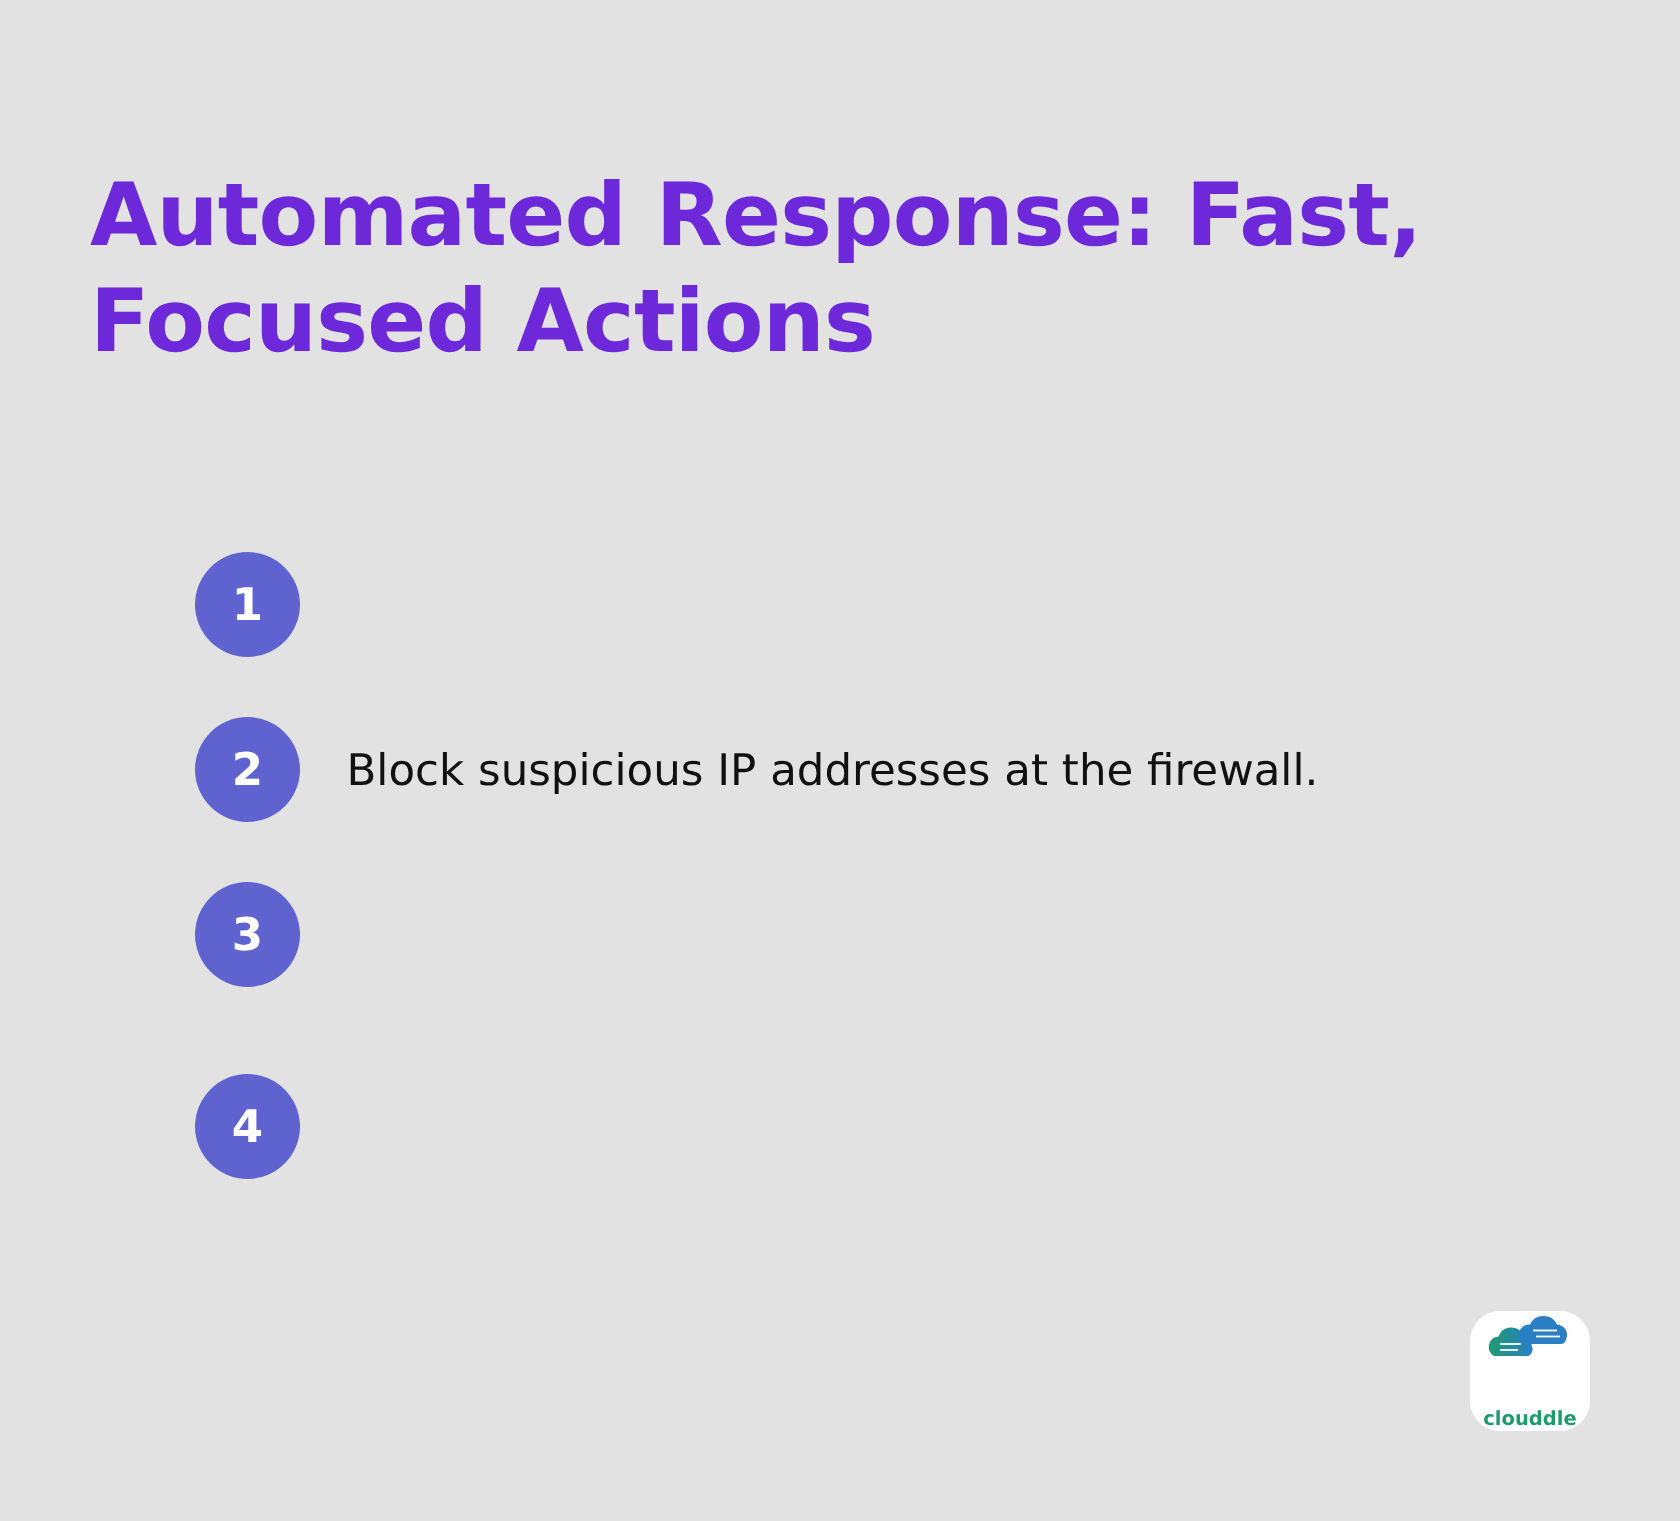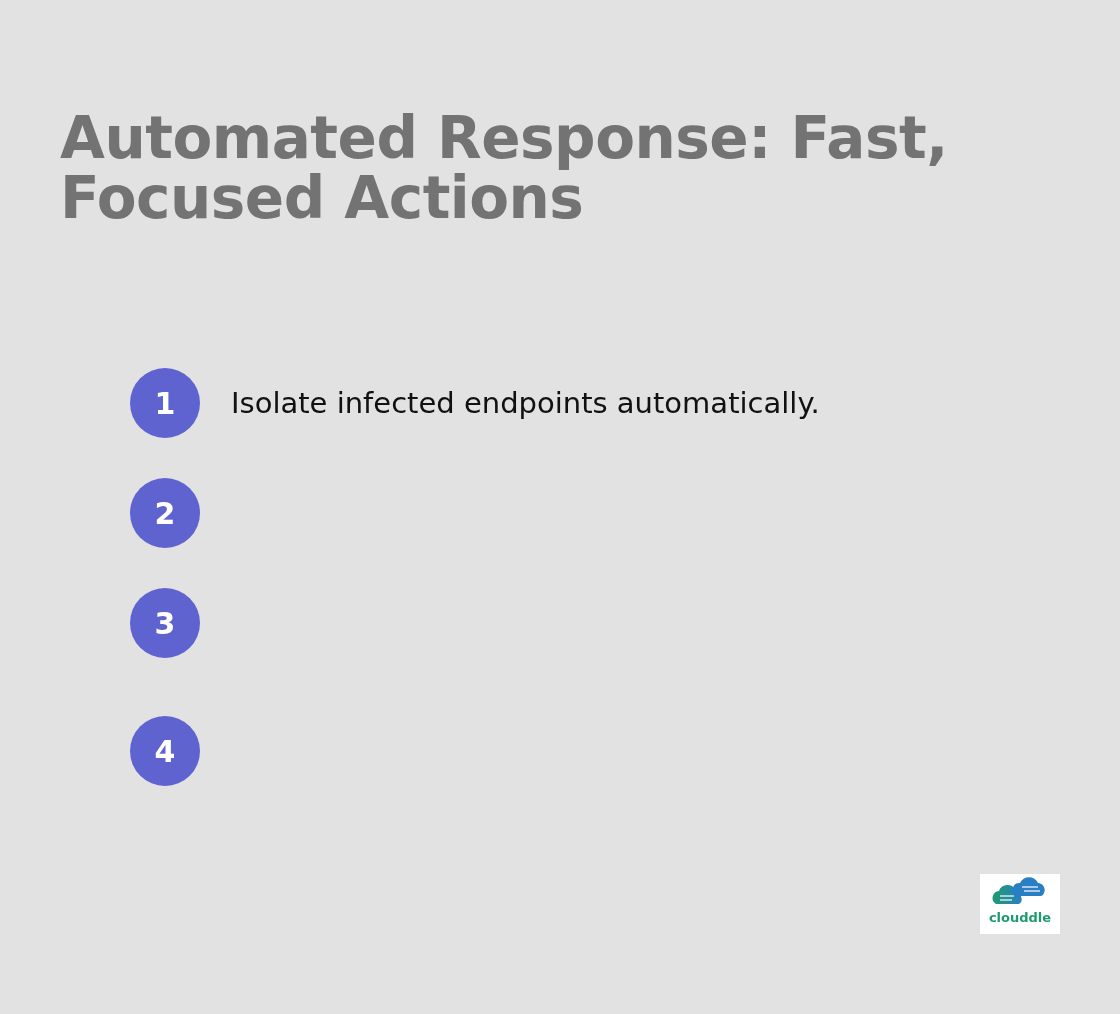--- a/index.html
+++ b/index.html
@@ -3,55 +3,55 @@
 <meta charset="utf-8">
 <style>
   html, body { margin: 0; padding: 0; }
   body {
     width: 1120px; height: 1014px; background: #e1e2e1;
     font-family: "DejaVu Sans", "Liberation Sans", sans-serif;
     position: relative; overflow: hidden; color: #111;
   }
   .title {
     position: absolute; left: 60px; top: 108px; width: 1000px;
-    font-size: 58px; font-weight: bold; line-height: 60px; color: #737373;
+    font-size: 58px; font-weight: bold; line-height: 71px; color: #6d28d9;
     letter-spacing: -0.5px;
   }
   .step {
     position: absolute; left: 130px; width: 940px; display: flex; align-items: center;
   }
   .badge {
     width: 70px; height: 70px; border-radius: 50%; background: #5f63cf;
     color: #fff; font-weight: bold; font-size: 30px;
     display: flex; align-items: center; justify-content: center; flex-shrink: 0;
   }
   .text {
     margin-left: 31px; font-size: 29px; line-height: 44px; color: #111; width: 830px;
   }
   .logo {
-    position: absolute; left: 980px; top: 874px; width: 80px; height: 60px; background: #fff;
-    display: flex; flex-direction: column; align-items: center; justify-content: flex-start;
+    position: absolute; left: 980px; top: 874px; width: 80px; height: 80px; background: #fff;
+    display: flex; flex-direction: column; align-items: center; justify-content: space-between; border-radius: 20px;
   }
   .logo-text {
     font-size: 13px; font-weight: bold; color: #1e9b6e; margin-top: 2px;
     font-family: "DejaVu Sans", sans-serif;
   }
 </style>
 </head>
 <body>
 
 <div class="title">Automated Response: Fast, Focused Actions</div>
 
 <div class="step" style="top:368px;">
   <div class="badge">1</div>
-  <div class="text">Isolate infected endpoints automatically.</div>
 </div>
 
 <div class="step" style="top:478px;">
   <div class="badge">2</div>
+  <div class="text">Block suspicious IP addresses at the firewall.</div>
 </div>
 
 <div class="step" style="top:588px;">
   <div class="badge">3</div>
 </div>
 
 <div class="step" style="top:716px;">
   <div class="badge">4</div>
 </div>
 

